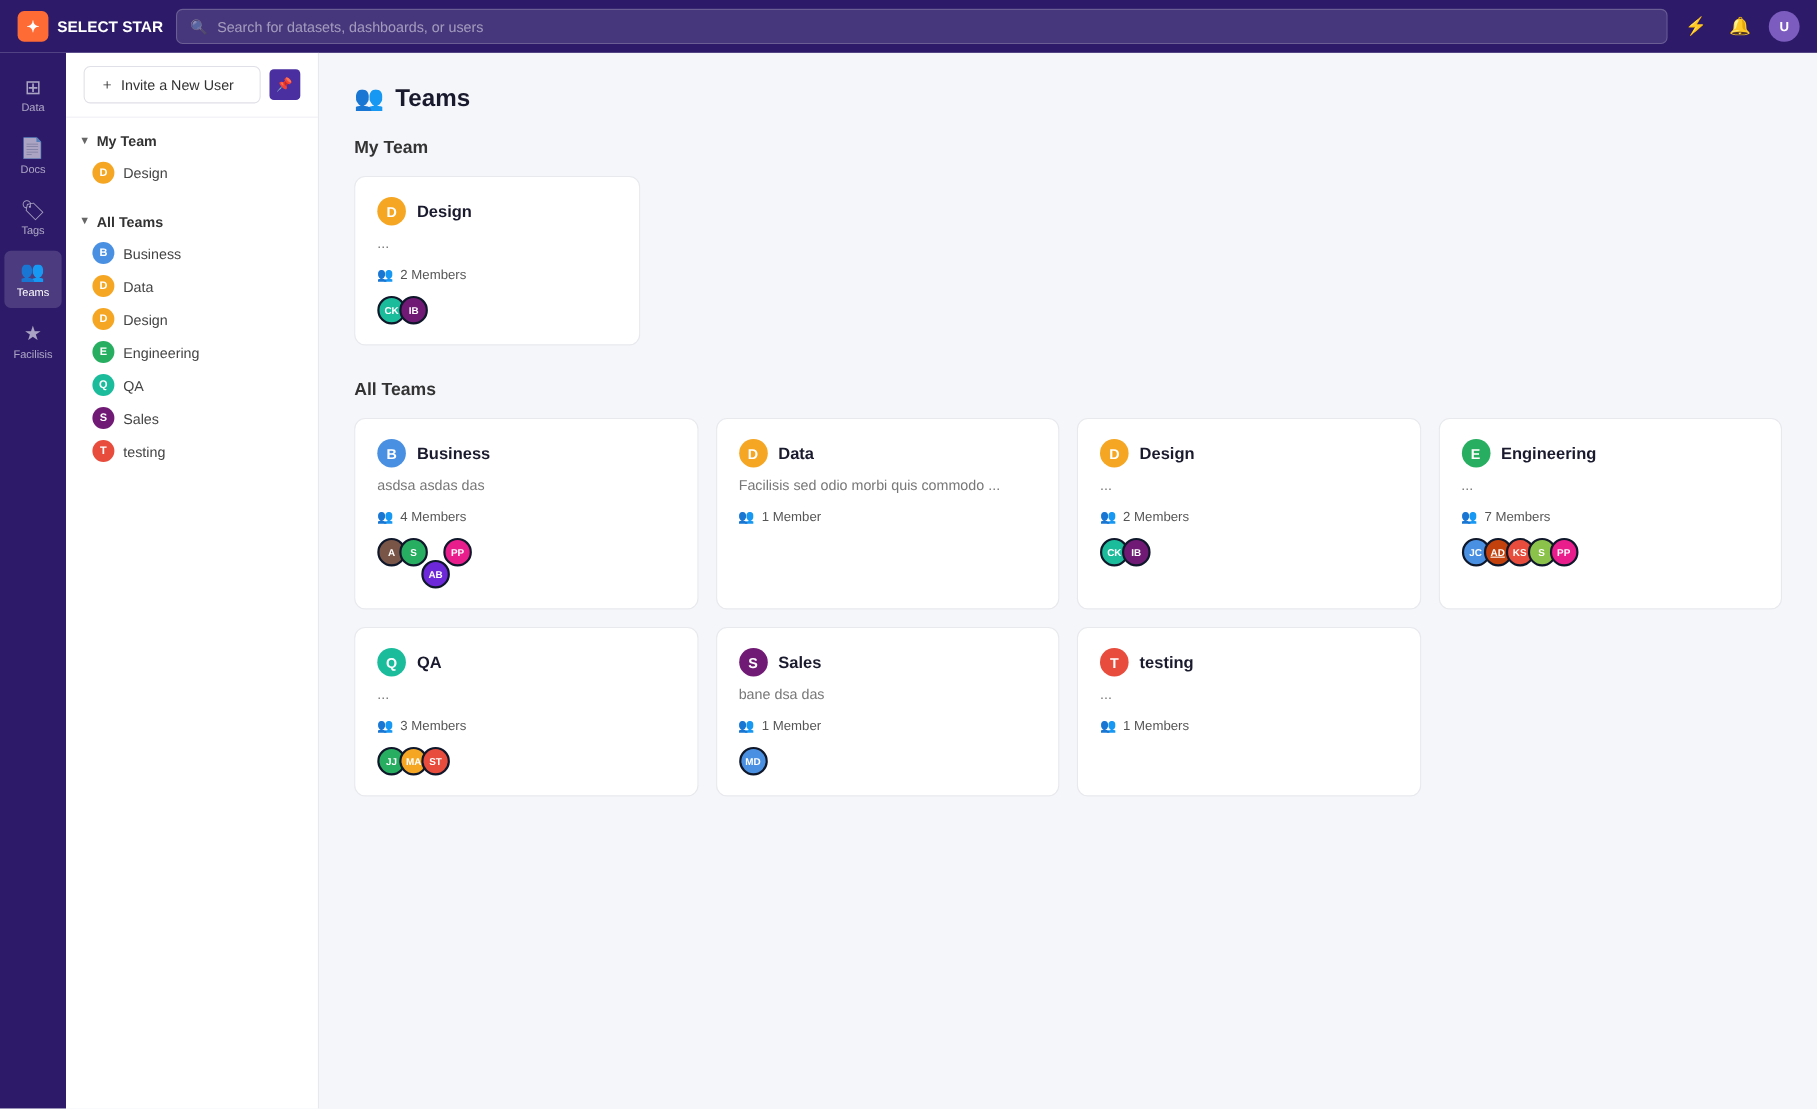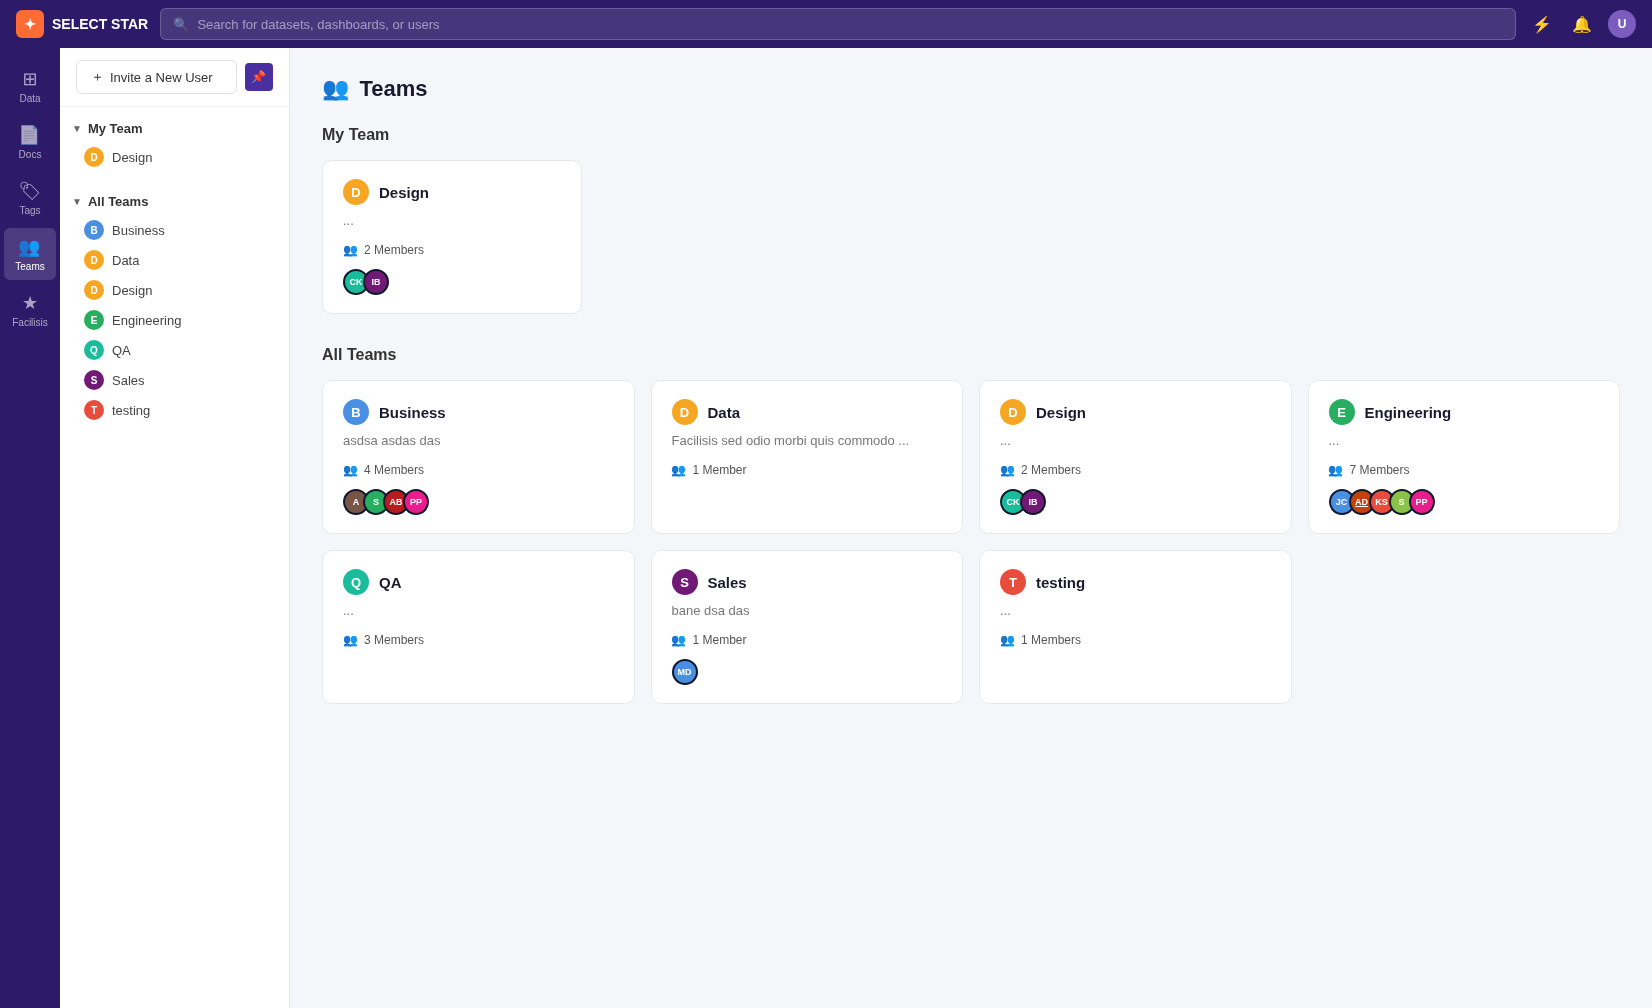--- a/index.html
+++ b/index.html
@@ -292,21 +292,21 @@
     }
 
     
     .c-orange { background: #f5a623; }
     .c-blue { background: #4a90e2; }
     .c-purple { background: #701a75; }
     .c-green { background: #27ae60; }
     .c-red { background: #e74c3c; }
     .c-teal { background: #1abc9c; }
     .c-pink { background: #e91e8c; }
-    .c-indigo { background: #b91c1c; }
+    .c-indigo { background: #6d28d9; margin-top: 20px; }
     .c-brown { background: #795548; }
     .c-darkblue { background: #c2410c; text-decoration: underline; }
     .c-lime { background: #8bc34a; }
   </style>
 </head>
 <body>
 
 <nav class="topnav">
   <div class="topnav-logo">
     <div class="logo-icon">✦</div>
@@ -503,20 +503,25 @@
       <div class="team-card">
         <div class="team-card-header">
           <div class="team-badge c-teal" style="width:26px;height:26px;font-size:13px;">Q</div>
           <span class="team-card-name">QA</span>
         </div>
         <div class="team-card-desc">...</div>
         <div class="team-card-members">
           <span>👥</span>
           <span>3 Members</span>
         </div>
+        <div class="avatars-row">
+          <div class="mini-avatar c-green">JJ</div>
+          <div class="mini-avatar c-orange">MA</div>
+          <div class="mini-avatar c-red">ST</div>
+        </div>
       </div>
 
       <div class="team-card">
         <div class="team-card-header">
           <div class="team-badge c-purple" style="width:26px;height:26px;font-size:13px;">S</div>
           <span class="team-card-name">Sales</span>
         </div>
         <div class="team-card-desc">bane dsa das</div>
         <div class="team-card-members">
           <span>👥</span>

